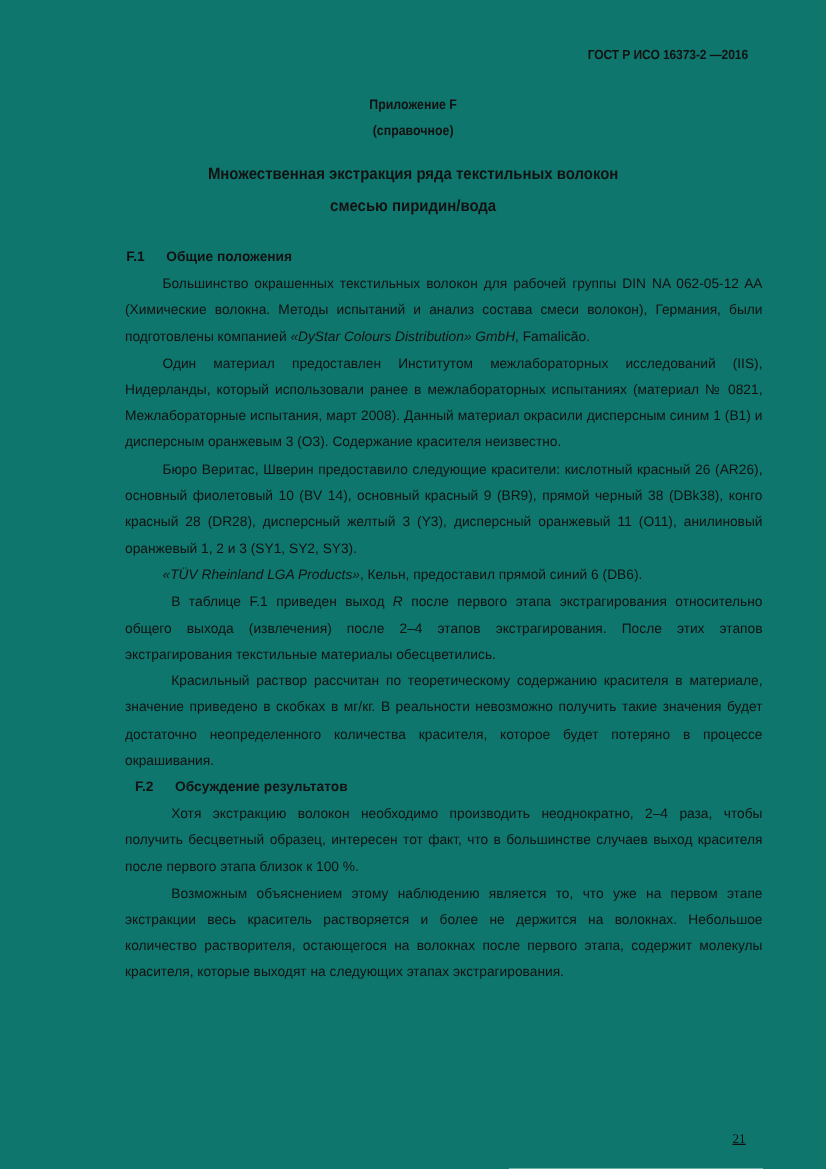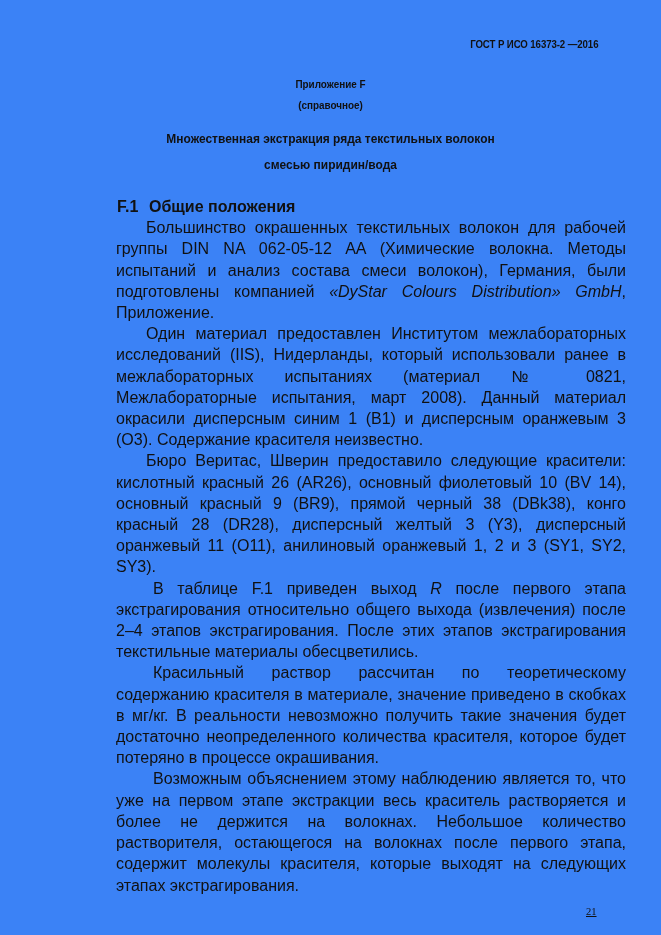--- a/index.html
+++ b/index.html
@@ -1,26 +1,26 @@
 <!DOCTYPE html>
 <html><head>
 <meta charset="utf-8">
 <style>
   html, body { margin: 0; padding: 0; background: #ffffff; }
   body { width: 661px; height: 935px; position: relative; overflow: hidden;
          font-family: "Liberation Sans", "DejaVu Sans", sans-serif; color: #111111; }
-  .page { position: absolute; left: 0; top: 0; width: 661px; height: 935px; background: #3b82f6; }
+  .page { position: absolute; left: 0; top: 0; width: 661px; height: 935px; background: #0f766e; }
   .doc-code { position: absolute; top: 38px; right: 63px; font-size: 10.5px; font-weight: bold;
               letter-spacing: -0.1px; transform: scaleX(0.92); transform-origin: right center; }
   .center { position: absolute; left: 0; width: 661px; text-align: center; font-weight: bold; }
   .annex { top: 78px; font-size: 11px; transform: scaleX(0.9); }
   .annex-type { top: 99px; font-size: 11px; transform: scaleX(0.9); }
   .title1 { top: 131px; font-size: 13px; transform: scaleX(0.92); }
   .title2 { top: 157px; font-size: 13px; transform: scaleX(0.92); }
-  .body { position: absolute; left: 116px; width: 510px; top: 196px; font-size: 16px; line-height: 21.2px; }
+  .body { position: absolute; left: 100px; width: 510px; top: 196px; font-size: 11px; line-height: 21.2px; }
   .sec { font-weight: bold; padding-left: 1px; margin: 0; }
   .sec .num { display: inline-block; width: 32px; }
   .sec.s2 { padding-left: 8px; }
   p.par { margin: 0; text-indent: 30px; text-align: justify; text-align-last: left; }
   p.par.deep { text-indent: 37px; }
   i { }
   .page-num { position: absolute; left: 586px; top: 906px; font-size: 10.5px;
               font-family: "Liberation Serif", serif; text-decoration: underline; }
 </style>
 </head>
@@ -34,32 +34,37 @@
   <div class="center annex-type">(справочное)</div>
   <div class="center title1">Множественная экстракция ряда текстильных волокон</div>
   <div class="center title2">смесью пиридин/вода</div>
 
   <div class="body">
 
     <div class="sec">
       <span class="num">F.1</span><span>Общие положения</span>
     </div>
 
-    <p class="par"><span>Большинство окрашенных текстильных волокон для рабочей группы DIN NA 062-05-12 AA (Химические волокна. Методы испытаний и анализ состава смеси волокон), Германия, были подготовлены компанией </span><i>«DyStar Colours Distribution» GmbH</i><span>, Приложение.</span></p>
+    <p class="par"><span>Большинство окрашенных текстильных волокон для рабочей группы DIN NA 062-05-12 AA (Химические волокна. Методы испытаний и анализ состава смеси волокон), Германия, были подготовлены компанией </span><i>«DyStar Colours Distribution» GmbH</i><span>, Famalicão.</span></p>
 
     <p class="par">Один материал предоставлен Институтом межлабораторных исследований (IIS), Нидерланды, который использовали ранее в межлабораторных испытаниях (материал № 0821, Межлабораторные испытания, март 2008). Данный материал окрасили дисперсным синим 1 (B1) и дисперсным оранжевым 3 (O3). Содержание красителя неизвестно.</p>
 
 
     <p class="par">Бюро Веритас, Шверин предоставило следующие красители: кислотный красный 26 (AR26), основный фиолетовый 10 (BV 14), основный красный 9 (BR9), прямой черный 38 (DBk38), конго красный 28 (DR28), дисперсный желтый 3 (Y3), дисперсный оранжевый 11 (O11), анилиновый оранжевый 1, 2 и 3 (SY1, SY2, SY3).</p>
 
+    <p class="par"><i>«TÜV Rheinland LGA Products»</i><span>, Кельн, предоставил прямой синий 6 (DB6).</span></p>
 
 
     <p class="par deep"><span>В таблице F.1 приведен выход </span><i>R</i><span> после первого этапа экстрагирования относительно общего выхода (извлечения) после 2–4 этапов экстрагирования. После этих этапов экстрагирования текстильные материалы обесцветились.</span></p>
 
     <p class="par deep">Красильный раствор рассчитан по теоретическому содержанию красителя в материале, значение приведено в скобках в мг/кг. В реальности невозможно получить такие значения будет достаточно неопределенного количества красителя, которое будет потеряно в процессе окрашивания.</p>
 
+    <div class="sec s2">
+      <span class="num">F.2</span><span>Обсуждение результатов</span>
+    </div>
 
+    <p class="par deep">Хотя экстракцию волокон необходимо производить неоднократно, 2–4 раза, чтобы получить бесцветный образец, интересен тот факт, что в большинстве случаев выход красителя после первого этапа близок к 100 %.</p>
 
     <p class="par deep">Возможным объяснением этому наблюдению является то, что уже на первом этапе экстракции весь краситель растворяется и более не держится на волокнах. Небольшое количество растворителя, остающегося на волокнах после первого этапа, содержит молекулы красителя, которые выходят на следующих этапах экстрагирования.</p>
   </div>
 
   <div class="page-num">21</div>
 </div>
 
 </body></html>

